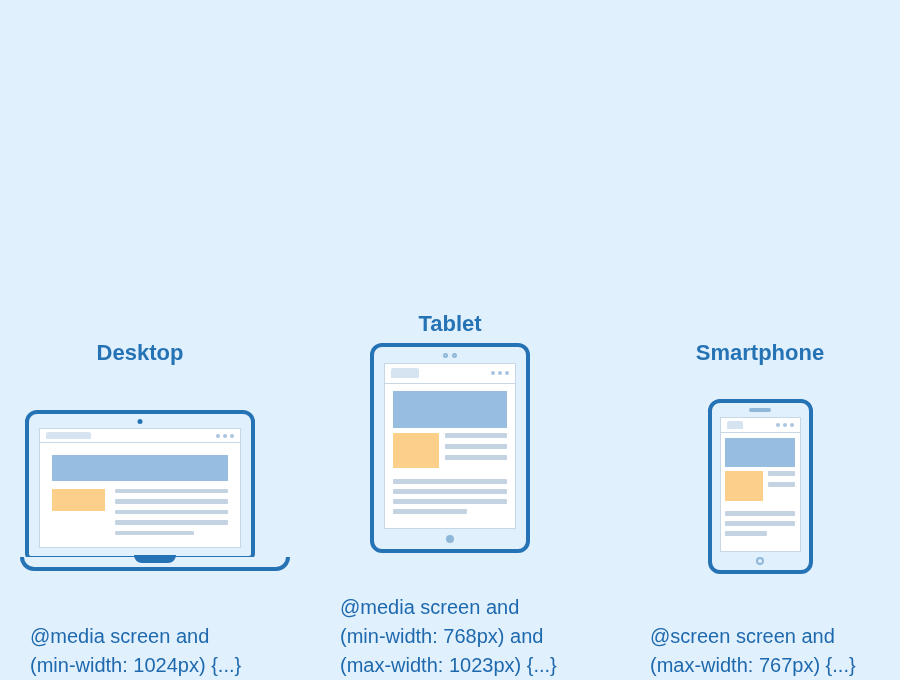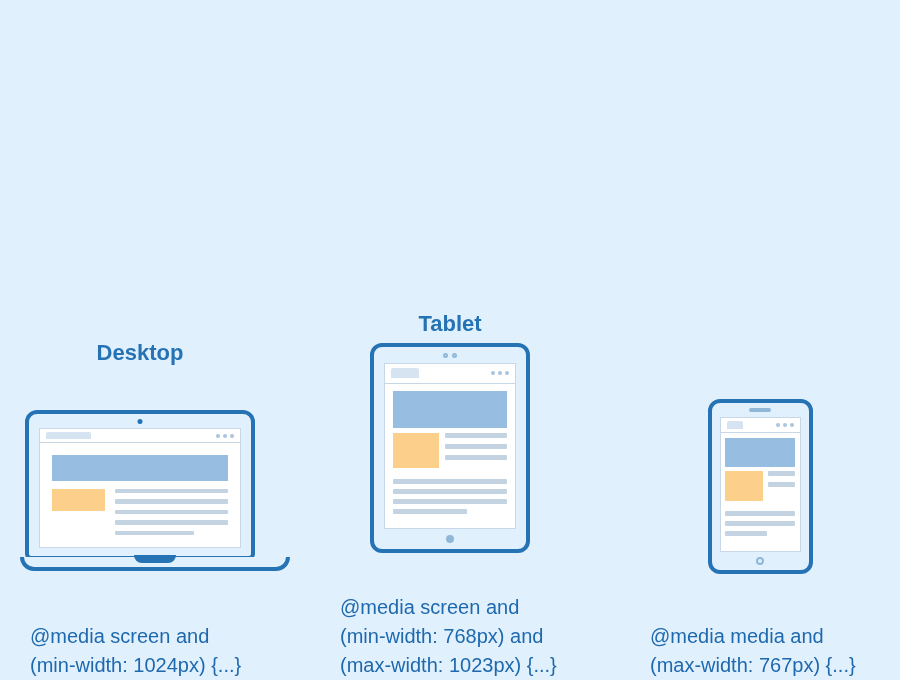--- a/index.html
+++ b/index.html
@@ -276,20 +276,21 @@
             </div>
           </div>
         </div>
         <div class="home"></div>
       </div>
     </div>
     <div class="mquery">@media screen and (min-width: 768px) and (max-width: 1023px) {...}</div>
   </div>
 
   <div class="col">
+    <div class="col-title">Smartphone</div>
     <div class="device-slot">
       <div class="phone">
         <div class="ear"></div>
         <div class="page stack">
           <div class="tabbar">
             <div class="tab"></div>
             <div class="dots3">
               <div class="d"></div>
                 <div class="d"></div>
                 <div class="d"></div>
@@ -307,16 +308,16 @@
             <div class="lines2">
               <div class="ln"></div>
                 <div class="ln"></div>
                 <div class="ln" style="width:60%"></div>
             </div>
           </div>
         </div>
         <div class="home"></div>
       </div>
     </div>
-    <div class="mquery">@media media and (max-width: 767px) {...}</div>
+    <div class="mquery">@screen screen and (max-width: 767px) {...}</div>
   </div>
 
 </div>
 
 </body></html>

